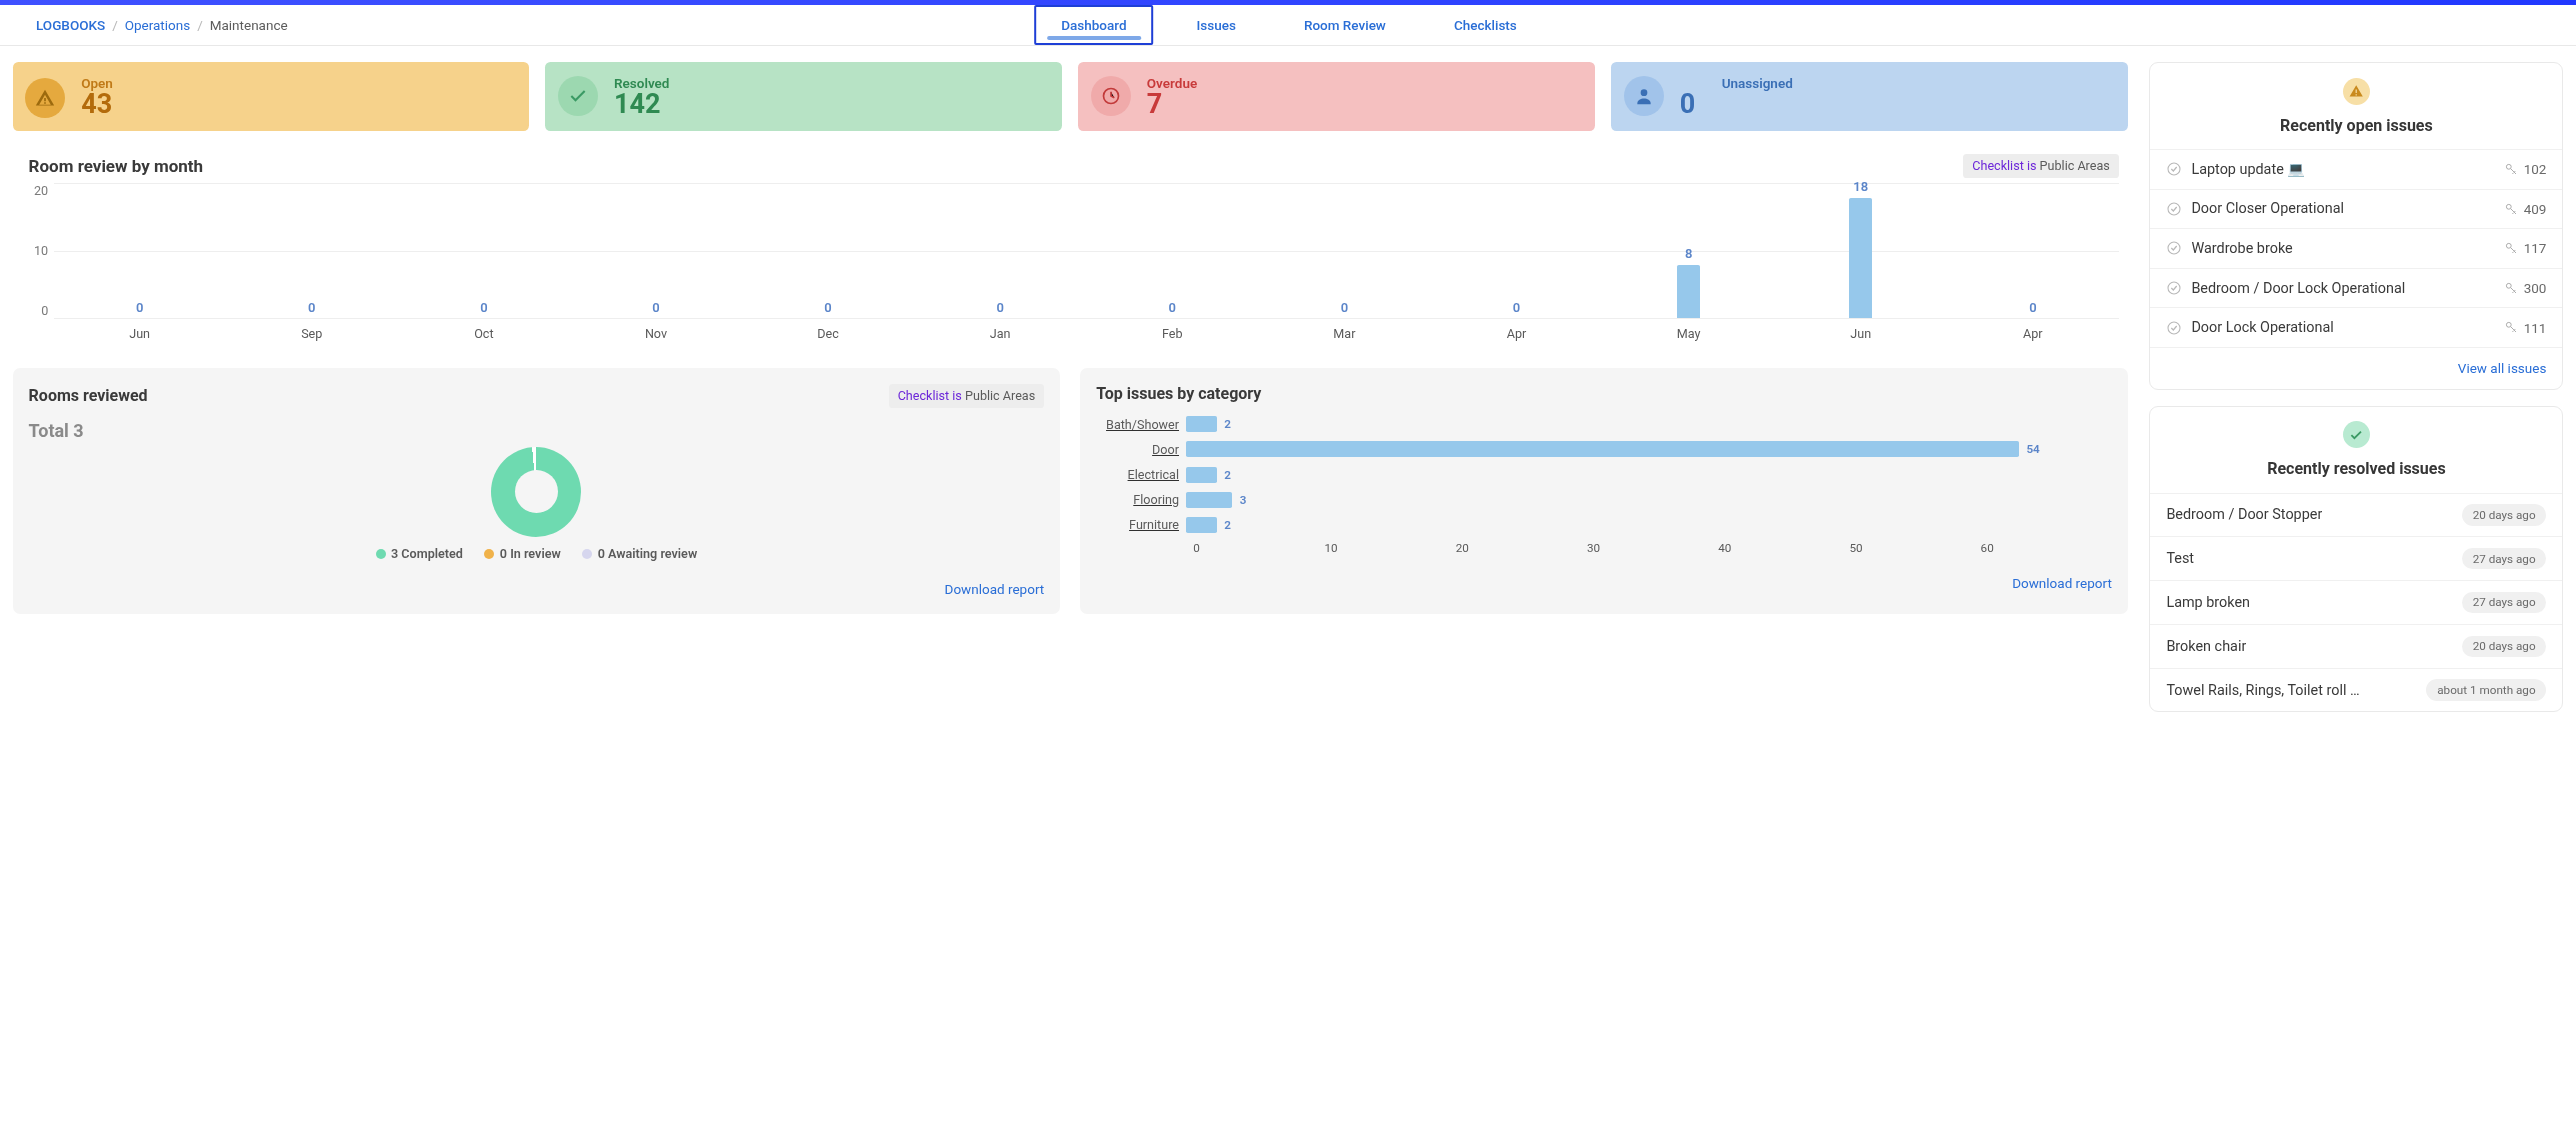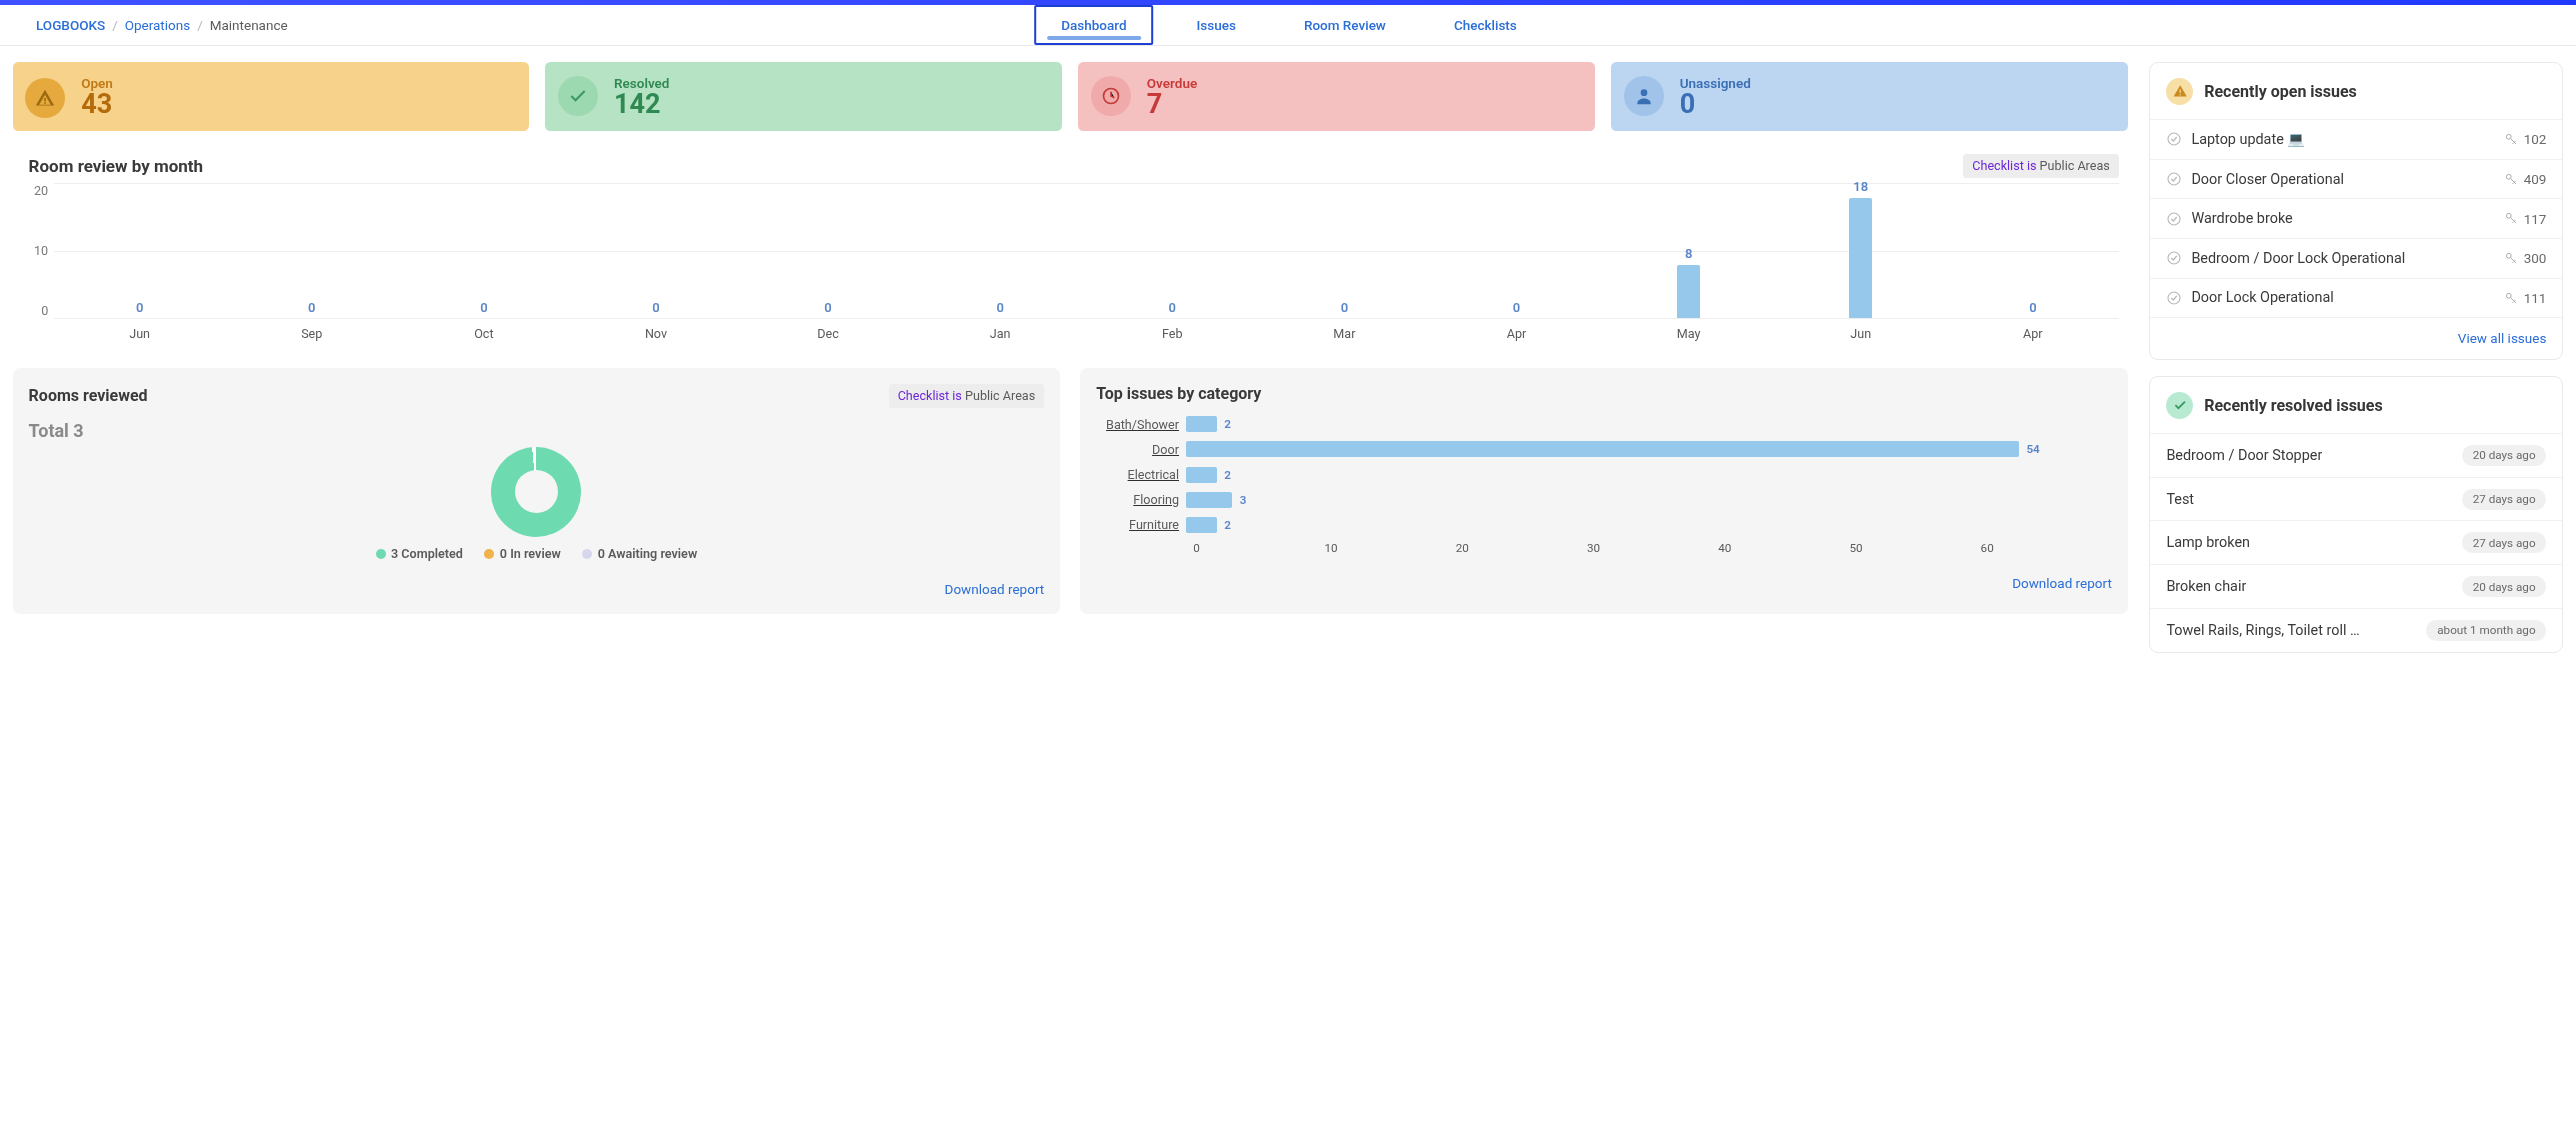--- a/index.html
+++ b/index.html
@@ -98,21 +98,21 @@
   .card-resolved { background: #b7e3c5; }
   .card-resolved .icon-circle { background: #9cd8b0; }
   .card-resolved .label { color: #2f8a52; }
   .card-resolved .value { color: #2f8a52; }
   .card-overdue { background: #f5c0c0; }
   .card-overdue .icon-circle { background: #f0aaaa; }
   .card-overdue .label { color: #c83a3a; }
   .card-overdue .value { color: #c83a3a; }
   .card-unassigned { background: #bcd5f0; }
   .card-unassigned .icon-circle { background: #a1c3ea; }
-  .card-unassigned .label { color: #3a6fb5; }
+  .card-unassigned .label { color: #3a6fb5; margin-left: 42px; }
   .card-unassigned .value { color: #3a6fb5; }
 
   .section-title {
     font-size: 17px;
     font-weight: 700;
     color: #3a3a3a;
   }
   .chart-header {
     display:flex; justify-content:space-between; align-items:center;
     margin: 5.4px 9px 5.4px 16px;
@@ -199,21 +199,21 @@
   .side-panel{
     background:#ffffff;
     border:0.9px solid #e9e9e9;
     border-radius:9px;
     overflow:hidden;
     margin-bottom:16px;
   }
   .side-head{
     display:flex; align-items:center; gap:10.8px;
     padding:14.4px 16px;
-    font-size:16px; font-weight:700; color:#363636;
+    font-size:16px; font-weight:700; color:#363636;flex-direction:column;
   }
   .side-head .badge{
     width:27px; height:27px; border-radius:50%;
     display:flex; align-items:center; justify-content:center;
   }
   .badge-orange{ background:#f7dfa6; }
   .badge-green{ background:#b8ead1; }
   .issue-row{
     display:flex; align-items:center; justify-content:space-between;
     padding:10.8px 16px;

